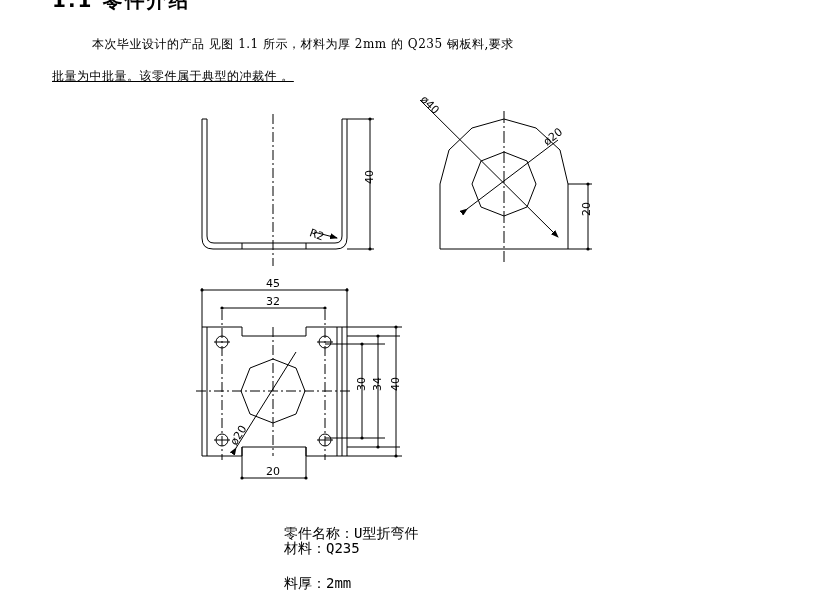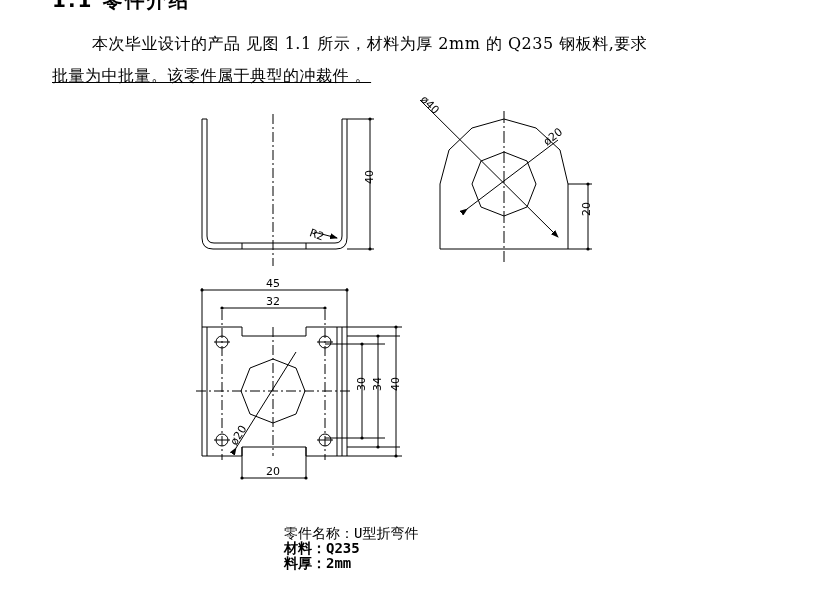--- a/index.html
+++ b/index.html
@@ -1,26 +1,26 @@
 <!DOCTYPE html>
 <html><head>
 <meta charset="utf-8">
 <style>
   html, body { margin:0; padding:0; background:#ffffff; }
   body { width:824px; height:612px; position:relative; overflow:hidden;
          font-family:"DejaVu Serif","Liberation Serif",serif; color:#000; }
   .heading { position:absolute; left:52px; top:-13px; font-size:20px; font-weight:bold;
              font-family:"DejaVu Sans","Liberation Sans",sans-serif; letter-spacing:2px; white-space:nowrap; }
-  .para { position:absolute; left:52px; font-size:16px; line-height:20px; white-space:nowrap; letter-spacing:0.5px; }
+  .para { position:absolute; left:52px; font-size:12px; line-height:20px; white-space:nowrap; letter-spacing:0.5px; }
   .p1 { top:34px; left:92px; }
   .p2 { top:66px;text-decoration:underline; }
   .drawing { position:absolute; left:0; top:0; }
   .spec { position:absolute; left:284px; font-size:14px; line-height:15px; white-space:nowrap;
           font-family:"DejaVu Sans Mono","Liberation Mono",monospace; }
-  .s1 { top:526px; } .s2 { top:541px;font-weight:bold; } .s3 { top:556px;font-weight:bold; }
+  .s1 { top:526px; } .s2 { top:541px; } .s3 { top:576px; }
   svg text { font-family:"DejaVu Sans","Liberation Sans",sans-serif; font-size:11px; fill:#000; }
 </style>
 </head>
 <body>
 
 <div class="heading">1.1 零件介绍</div>
 <div class="para p1">本次毕业设计的产品 见图 1.1 所示，材料为厚  2mm 的 Q235 钢板料,要求</div>
 <div class="para p2">批量为中批量。该零件属于典型的冲裁件   。</div>
 
 <svg class="drawing" width="824" height="612" viewBox="0 0 824 612">

